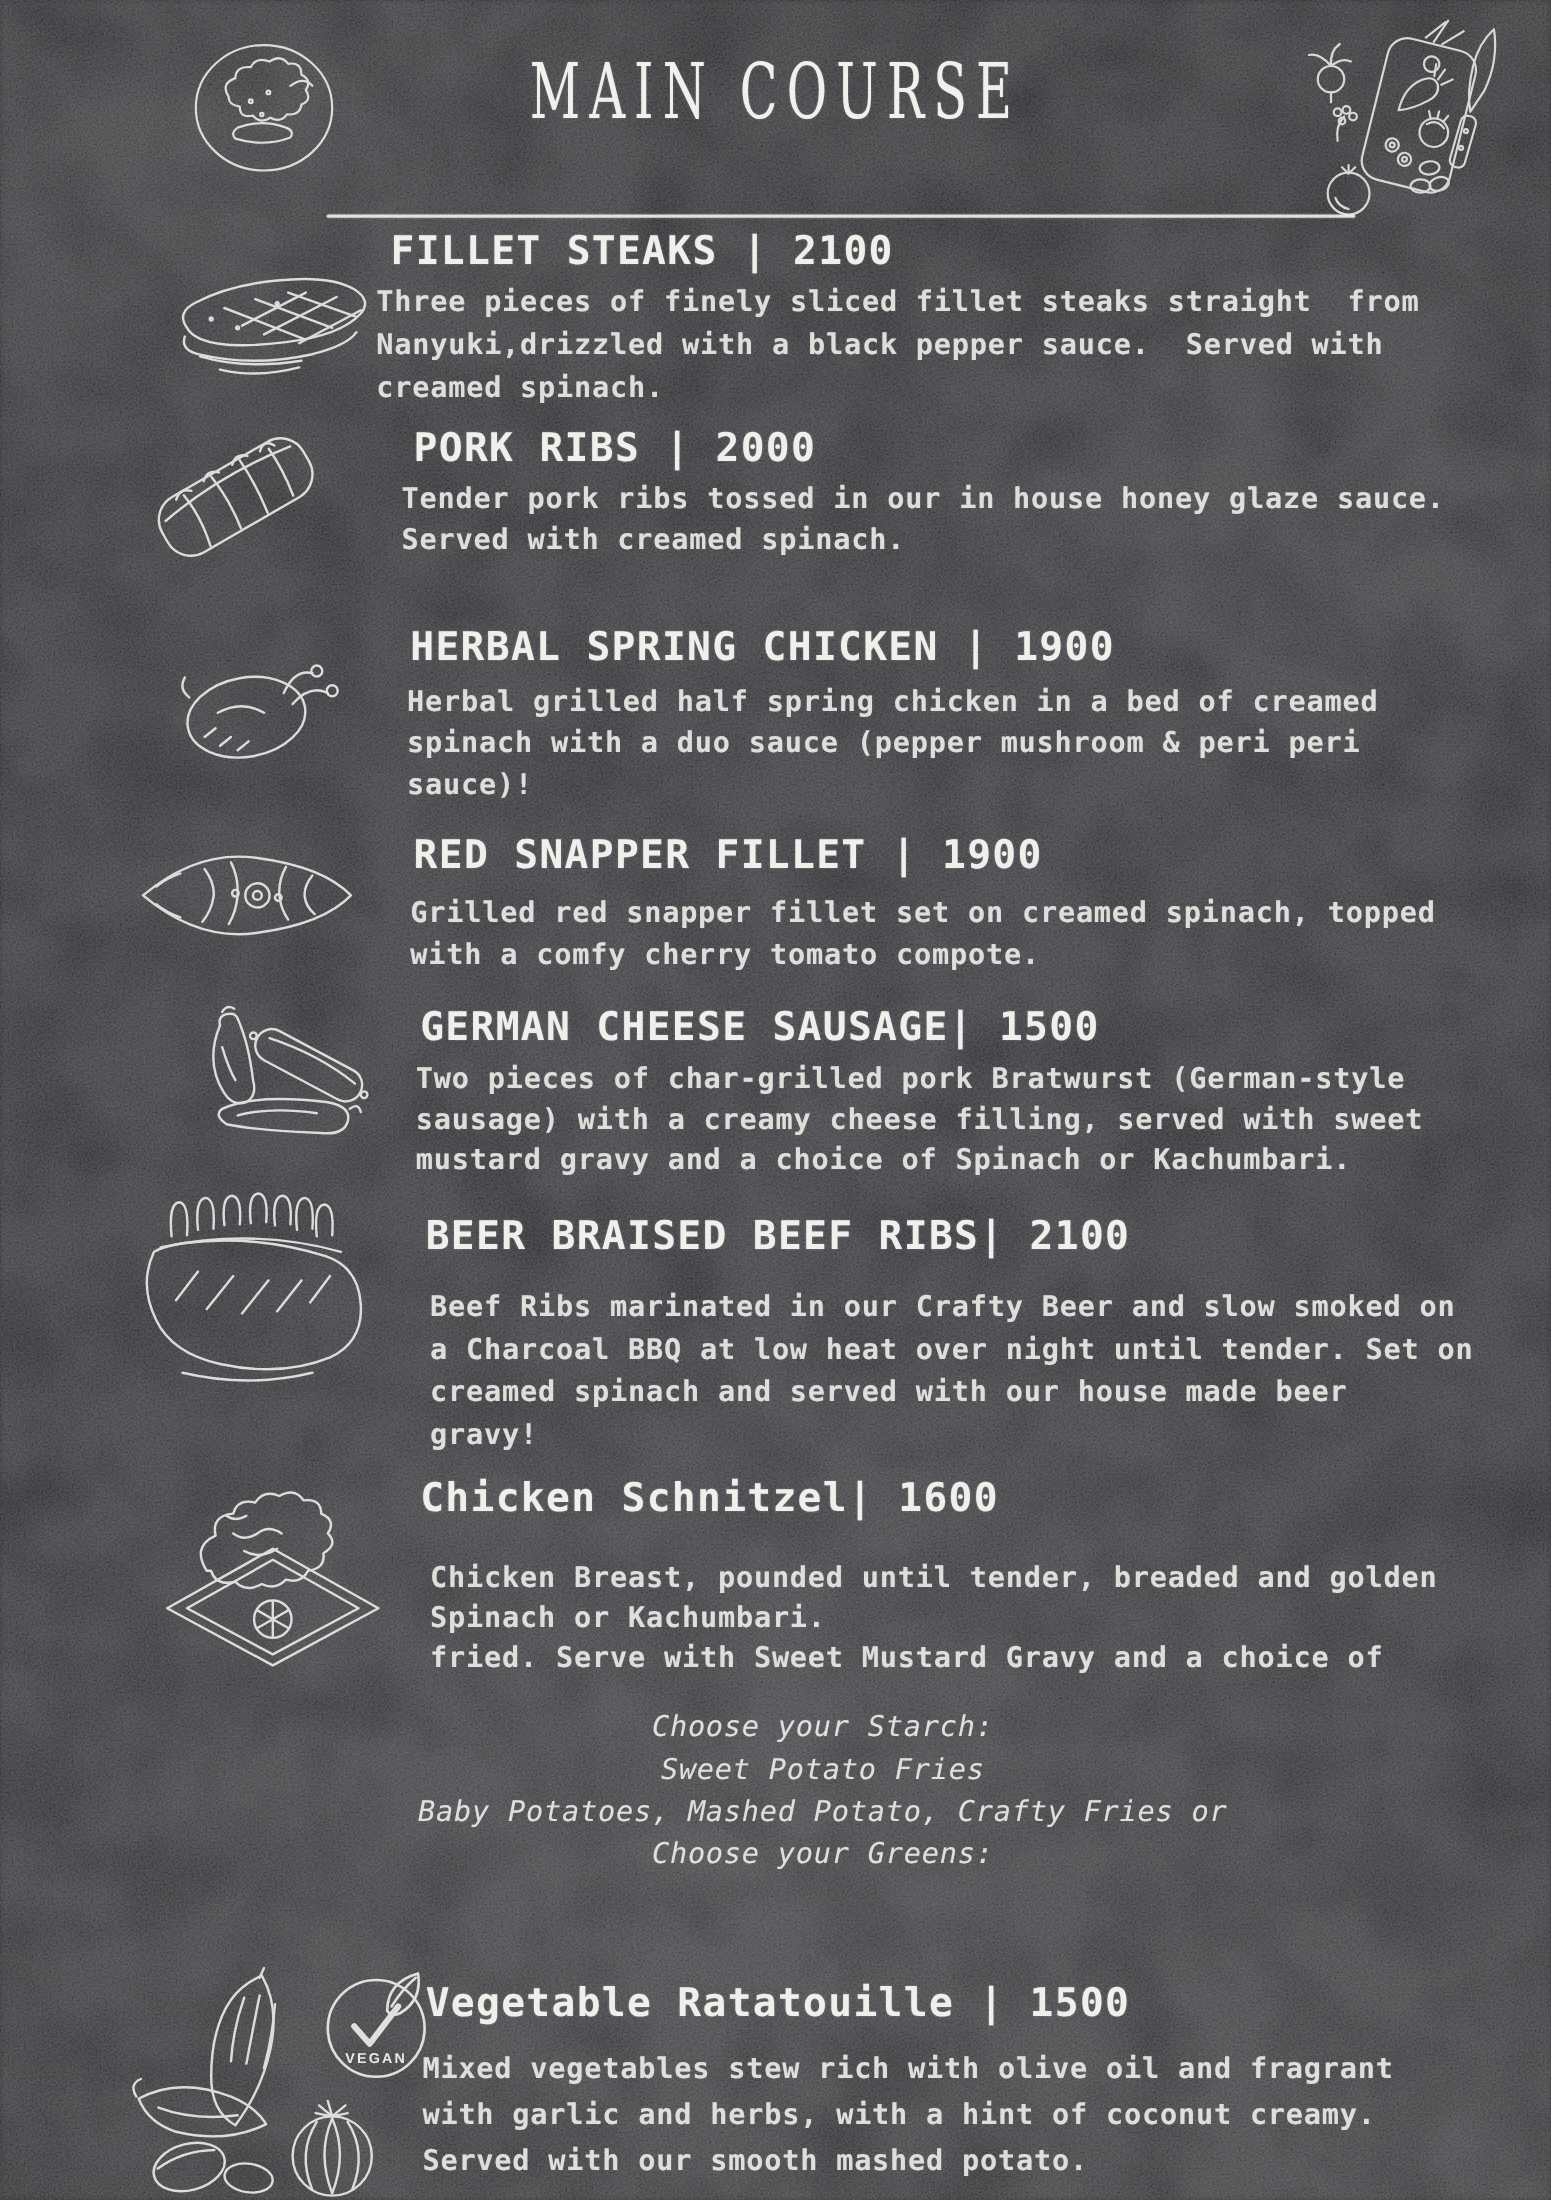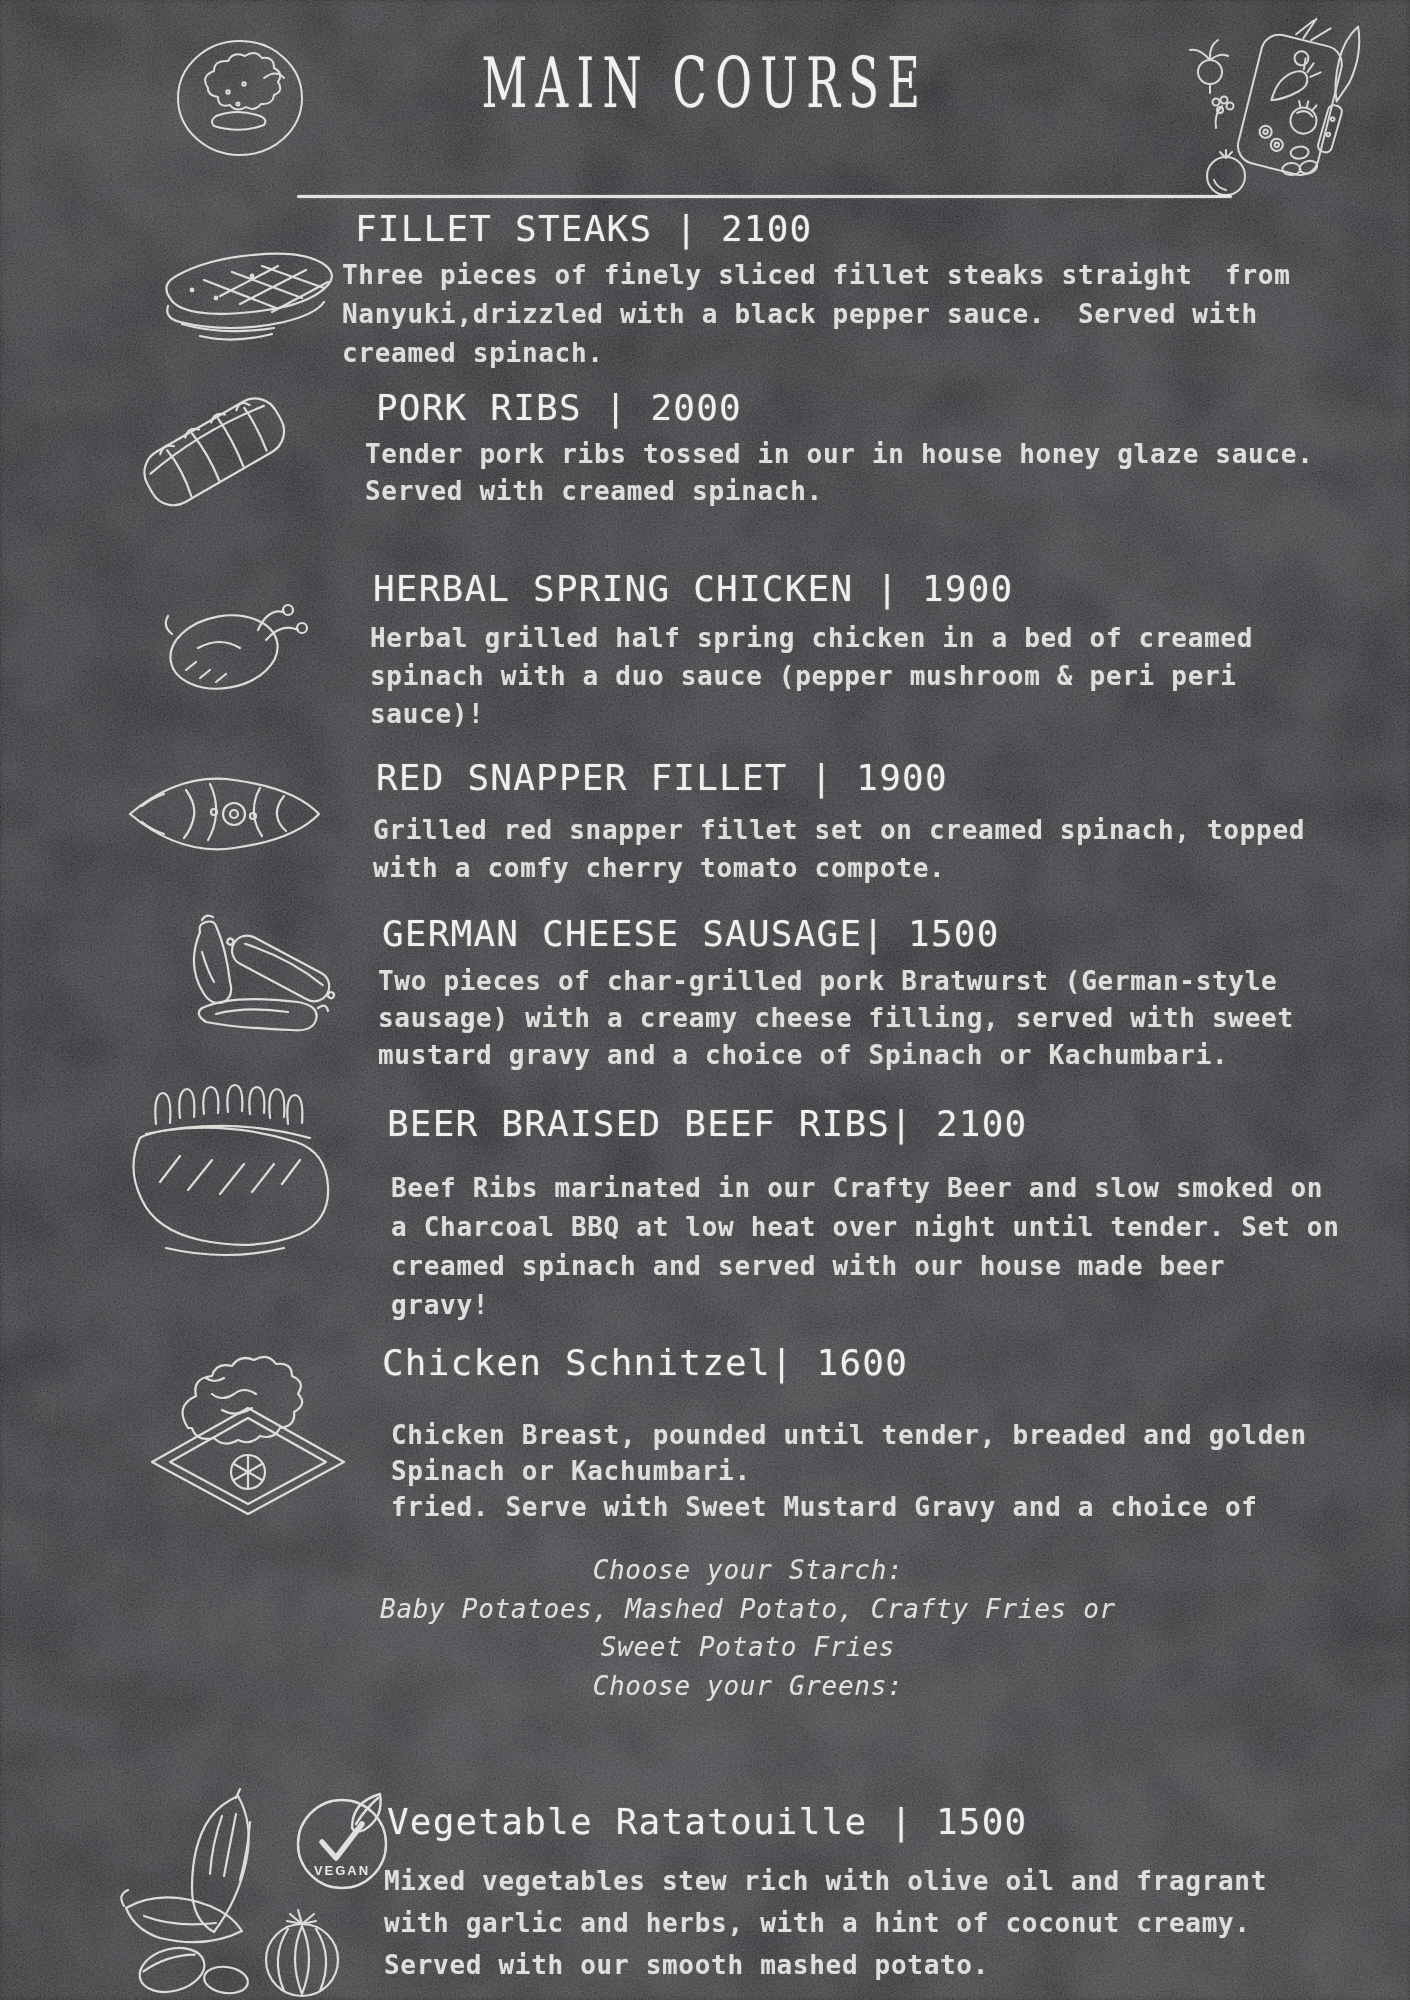--- a/index.html
+++ b/index.html
@@ -19,21 +19,21 @@
   .title{
     position:absolute;left:0;top:46px;width:1410px;text-align:center;
     font-family:"DejaVu Serif","Liberation Serif",serif;
     font-size:70px;line-height:74px;letter-spacing:13px;
     color:#f2f0ec;transform:scaleX(0.64);transform-origin:50% 50%;
     text-shadow:0 0 2px rgba(245,243,239,.35);white-space:pre;
   }
   .divider{position:absolute;left:297px;top:195px;width:935px;height:3px;
     background:rgba(244,242,238,.9);border-radius:2px;box-shadow:0 0 2px rgba(255,255,255,.4);}
   .heading{
-    position:absolute;margin:0;font-weight:normal;
+    position:absolute;margin:0;font-weight:bold;
     font-size:36px;line-height:40px;letter-spacing:1.2px;color:#f1efeb;
     white-space:pre;text-shadow:0 0 2px rgba(245,243,239,.3);
   }
   .desc{position:absolute;font-size:26px;letter-spacing:.7px;color:#e8e6e2;
     text-shadow:0 0 1px rgba(240,238,234,.25);opacity:.95;}
   .desc .line{white-space:pre;line-height:var(--lh,38px);height:var(--lh,38px);font-weight:bold;}
   .sides{position:absolute;left:238px;top:1551px;width:1020px;text-align:center;
     font-size:26px;letter-spacing:.7px;color:#e9e7e3;
     text-shadow:0 0 1px rgba(240,238,234,.25);opacity:.95;font-style:italic;}
   .sides .line{white-space:pre;line-height:38.5px;height:38.5px;}
@@ -271,22 +271,22 @@
     <h2 class="heading" style="left:382px;top:1343px">Chicken Schnitzel| 1600</h2>
     <div class="desc" style="left:391px;top:1417px;--lh:36px">
         <div class="line">Chicken Breast, pounded until tender, breaded and golden</div>
         <div class="line">Spinach or Kachumbari.</div>
         <div class="line">fried. Serve with Sweet Mustard Gravy and a choice of</div>
       </div>
   </div>
 
   <div class="sides">
       <div class="line">Choose your Starch:</div>
+      <div class="line">Sweet Potato Fries</div>
       <div class="line">Baby Potatoes, Mashed Potato, Crafty Fries or</div>
-      <div class="line">Sweet Potato Fries</div>
       <div class="line">Choose your Greens:</div>
     </div>
 
   <div>
     <div class="icon" style="left:116px;top:1788px">
       <svg width="236" height="210" viewBox="0 0 236 210">
         <g stroke="#ebe9e5" fill="none" stroke-width="2.2" stroke-linecap="round" stroke-linejoin="round" opacity=".92">
           <path d="M122,8 q16,28 8,66 q-8,38 -32,70 q-22,-12 -22,-44 q0,-44 18,-70 q10,-14 28,-22 z"></path>
           <path d="M106,28 q-10,28 -12,58 M120,26 q-6,30 -12,62 M134,34 q-2,28 -10,58"></path>
           <path d="M120,10 l4,-9"></path>

